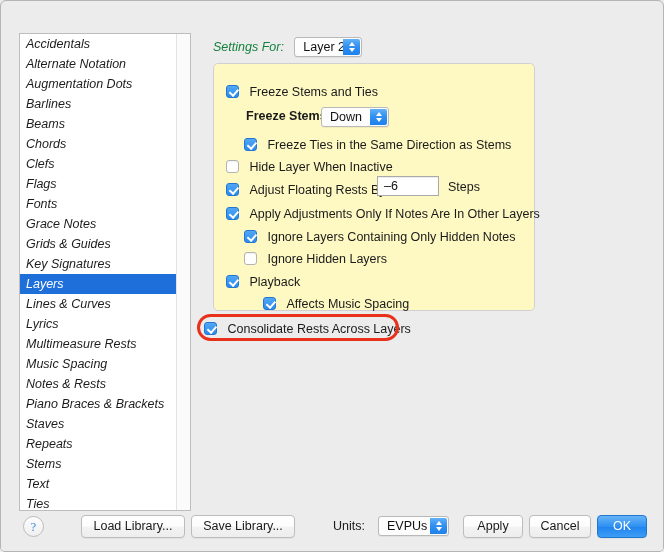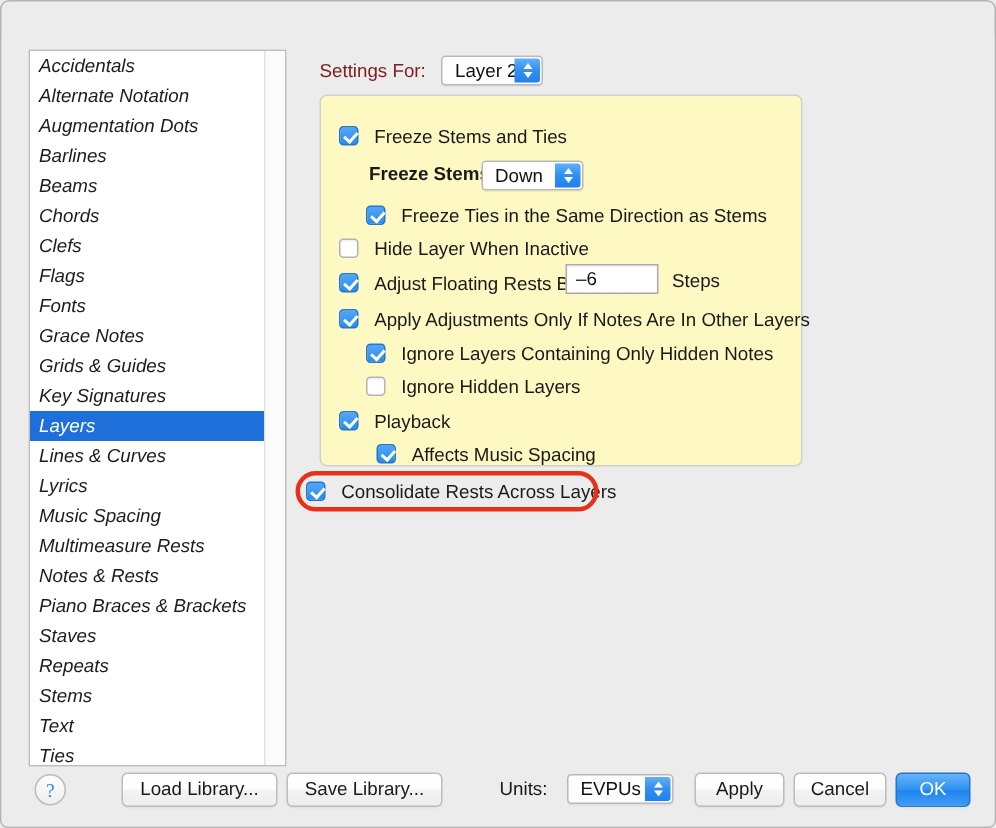--- a/index.html
+++ b/index.html
@@ -102,23 +102,24 @@
   
   .settings-for-row {
     position: absolute;
     left: 212px;
     top: 14px;
     height: 20px;
   }
   .settings-label {
     display: inline-block;
     font-size: 12.5px;
-    color: #7f1d1d;
+    color: #15803d;
     line-height: 20px;
     vertical-align: middle;
+    font-style: italic;
   }
 
   .popup {
     display: inline-block;
     vertical-align: middle;
     position: relative;
     height: 20px;
     background: #fdfdfd;
     border: 1px solid #b9b9b9;
     border-radius: 3px;
@@ -331,22 +332,22 @@
           <div class="list-item">Chords</div>
           <div class="list-item">Clefs</div>
           <div class="list-item">Flags</div>
           <div class="list-item">Fonts</div>
           <div class="list-item">Grace Notes</div>
           <div class="list-item">Grids &amp; Guides</div>
           <div class="list-item">Key Signatures</div>
           <div class="list-item selected">Layers</div>
           <div class="list-item">Lines &amp; Curves</div>
           <div class="list-item">Lyrics</div>
+          <div class="list-item">Multimeasure Rests</div>
           <div class="list-item">Music Spacing</div>
-          <div class="list-item">Multimeasure Rests</div>
           <div class="list-item">Notes &amp; Rests</div>
           <div class="list-item">Piano Braces &amp; Brackets</div>
           <div class="list-item">Staves</div>
           <div class="list-item">Repeats</div>
           <div class="list-item">Stems</div>
           <div class="list-item">Text</div>
           <div class="list-item">Ties</div>
         </div>
       <div class="list-gutter"></div>
     </div>
@@ -402,21 +403,21 @@
       <div class="cb-row" style="left:30px; top:185px;">
         <span class="cbox off"></span>
         <span class="cb-label">Ignore Hidden Layers</span>
       </div>
 
       <div class="cb-row" style="left:12px; top:208px;">
         <span class="cbox on"></span>
         <span class="cb-label">Playback</span>
       </div>
 
-      <div class="cb-row" style="left:12px; top:230px;padding-left:25px;">
+      <div class="cb-row" style="left:24px; top:230px;padding-left:25px;">
         <span class="cbox on"></span>
         <span class="cb-label">Affects Music Spacing</span>
       </div>
 
     </div>
 
     <div class="cb-row" style="left:203px; top:296px;">
       <span class="cbox on"></span>
       <span class="cb-label">Consolidate Rests Across Layers</span>
     </div>

